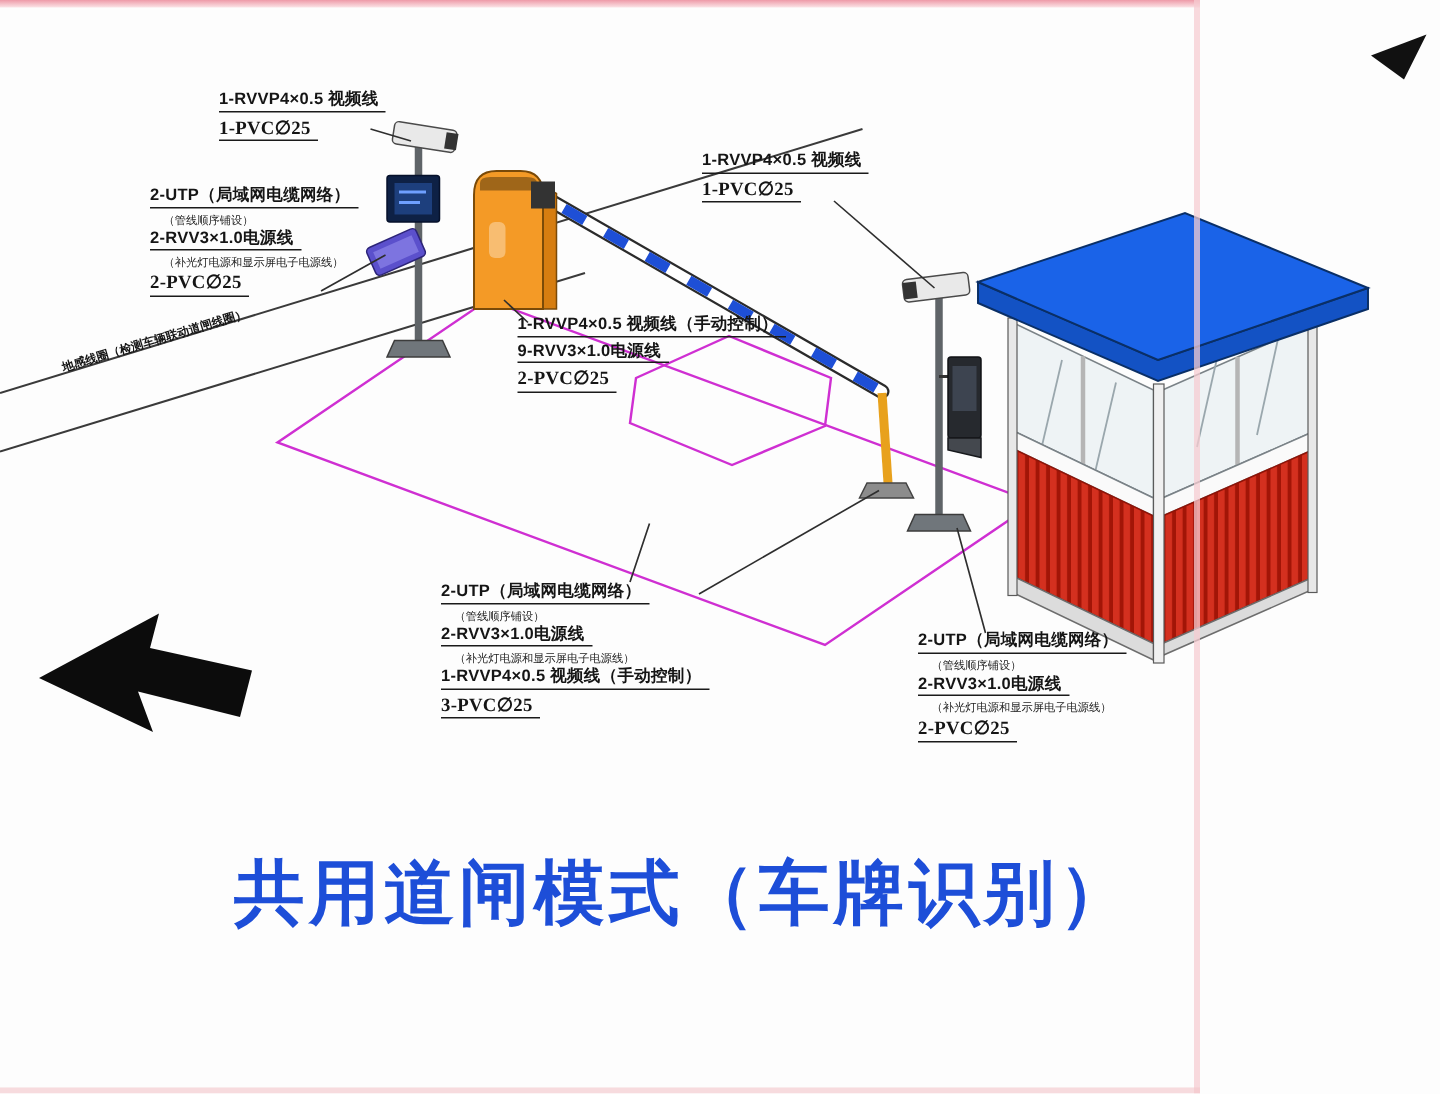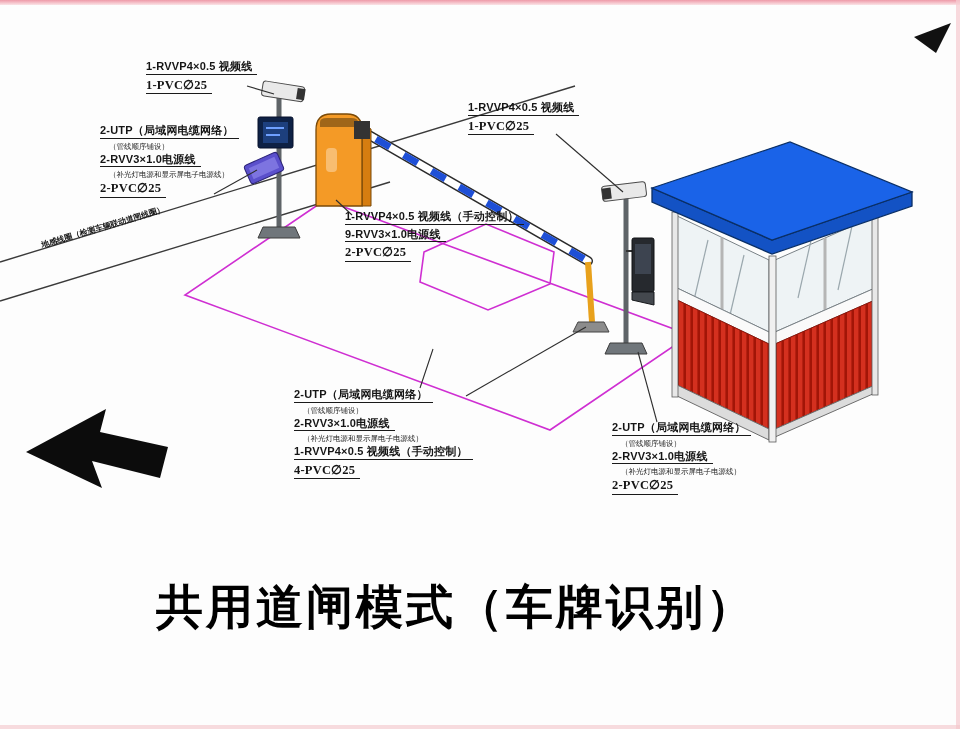--- a/index.html
+++ b/index.html
@@ -1,21 +1,21 @@
 <!DOCTYPE html>
 <html><head>
 <meta charset="utf-8">
 <style>
   * { margin:0; padding:0; box-sizing:border-box; }
   html,body { width:960px; height:729px; }
   body {
     position:relative; overflow:hidden; background:#fdfdfd;
     font-family:"Liberation Sans","DejaVu Sans",sans-serif; color:#151515;
   }
-  .stage { position:absolute; left:0; top:0; width:960px; height:729px; }
+  .stage { position:absolute; left:0; top:0; width:800px; height:729px; }
   svg.diagram { position:absolute; left:0; top:0; }
 
   
   .edge-top    { position:absolute; top:0; left:0; right:0; height:5px;
                  background:linear-gradient(#ee9aa8,#fbe4e7); z-index:5; }
   .edge-right  { position:absolute; top:0; right:0; bottom:0; width:4px;
                  background:#f6ccd1; opacity:.75; z-index:5; }
   .edge-bottom { position:absolute; left:0; right:0; bottom:0; height:4px;
                  background:#f3c4c9; opacity:.6; z-index:5; }
 
@@ -37,22 +37,22 @@
   .lbl-pole-left { left:100px; top:124px; }
   .lbl-cam-right { left:468px; top:101px; }
   .lbl-barrier   { left:345px; top:210px; }
   .lbl-lane      { left:294px; top:388px; }
   .lbl-booth     { left:612px; top:421px; }
 
   .lbl-loop { left:40px; top:240px; transform:rotate(-16.5deg); transform-origin:0 0; }
   .lbl-loop .tiny { display:table; white-space:nowrap; font-size:8px; font-weight:700; }
 
   .title {
-    position:absolute; left:456px; top:576px; transform:translateX(-50%);
-    font-size:47px; font-weight:700; color:#000000; letter-spacing:3px;
+    position:absolute; left:456px; top:564px; transform:translateX(-50%);
+    font-size:47px; font-weight:700; color:#1d4ed8; letter-spacing:3px;
     white-space:nowrap; z-index:3;
   }
 </style>
 </head>
 <body>
 
 <div class="stage">
 
   <svg class="diagram" width="960" height="729" viewBox="0 0 960 729">
     <defs>
@@ -186,21 +186,21 @@
   <div class="label lbl-loop">
     <div class="tiny">地感线圈（检测车辆联动道闸线圈）</div>
   </div>
 
   <div class="label lbl-lane">
     <div class="ln">2-UTP（局域网电缆网络）</div>
     <div class="note">（管线顺序铺设）</div>
     <div class="ln">2-RVV3×1.0电源线</div>
     <div class="note">（补光灯电源和显示屏电子电源线）</div>
     <div class="ln">1-RVVP4×0.5 视频线（手动控制）</div>
-    <div class="ln big">4-PVC∅25</div>
+    <div class="ln big">3-PVC∅25</div>
   </div>
 
   <div class="label lbl-booth">
     <div class="ln">2-UTP（局域网电缆网络）</div>
     <div class="note">（管线顺序铺设）</div>
     <div class="ln">2-RVV3×1.0电源线</div>
     <div class="note">（补光灯电源和显示屏电子电源线）</div>
     <div class="ln big">2-PVC∅25</div>
   </div>
 

